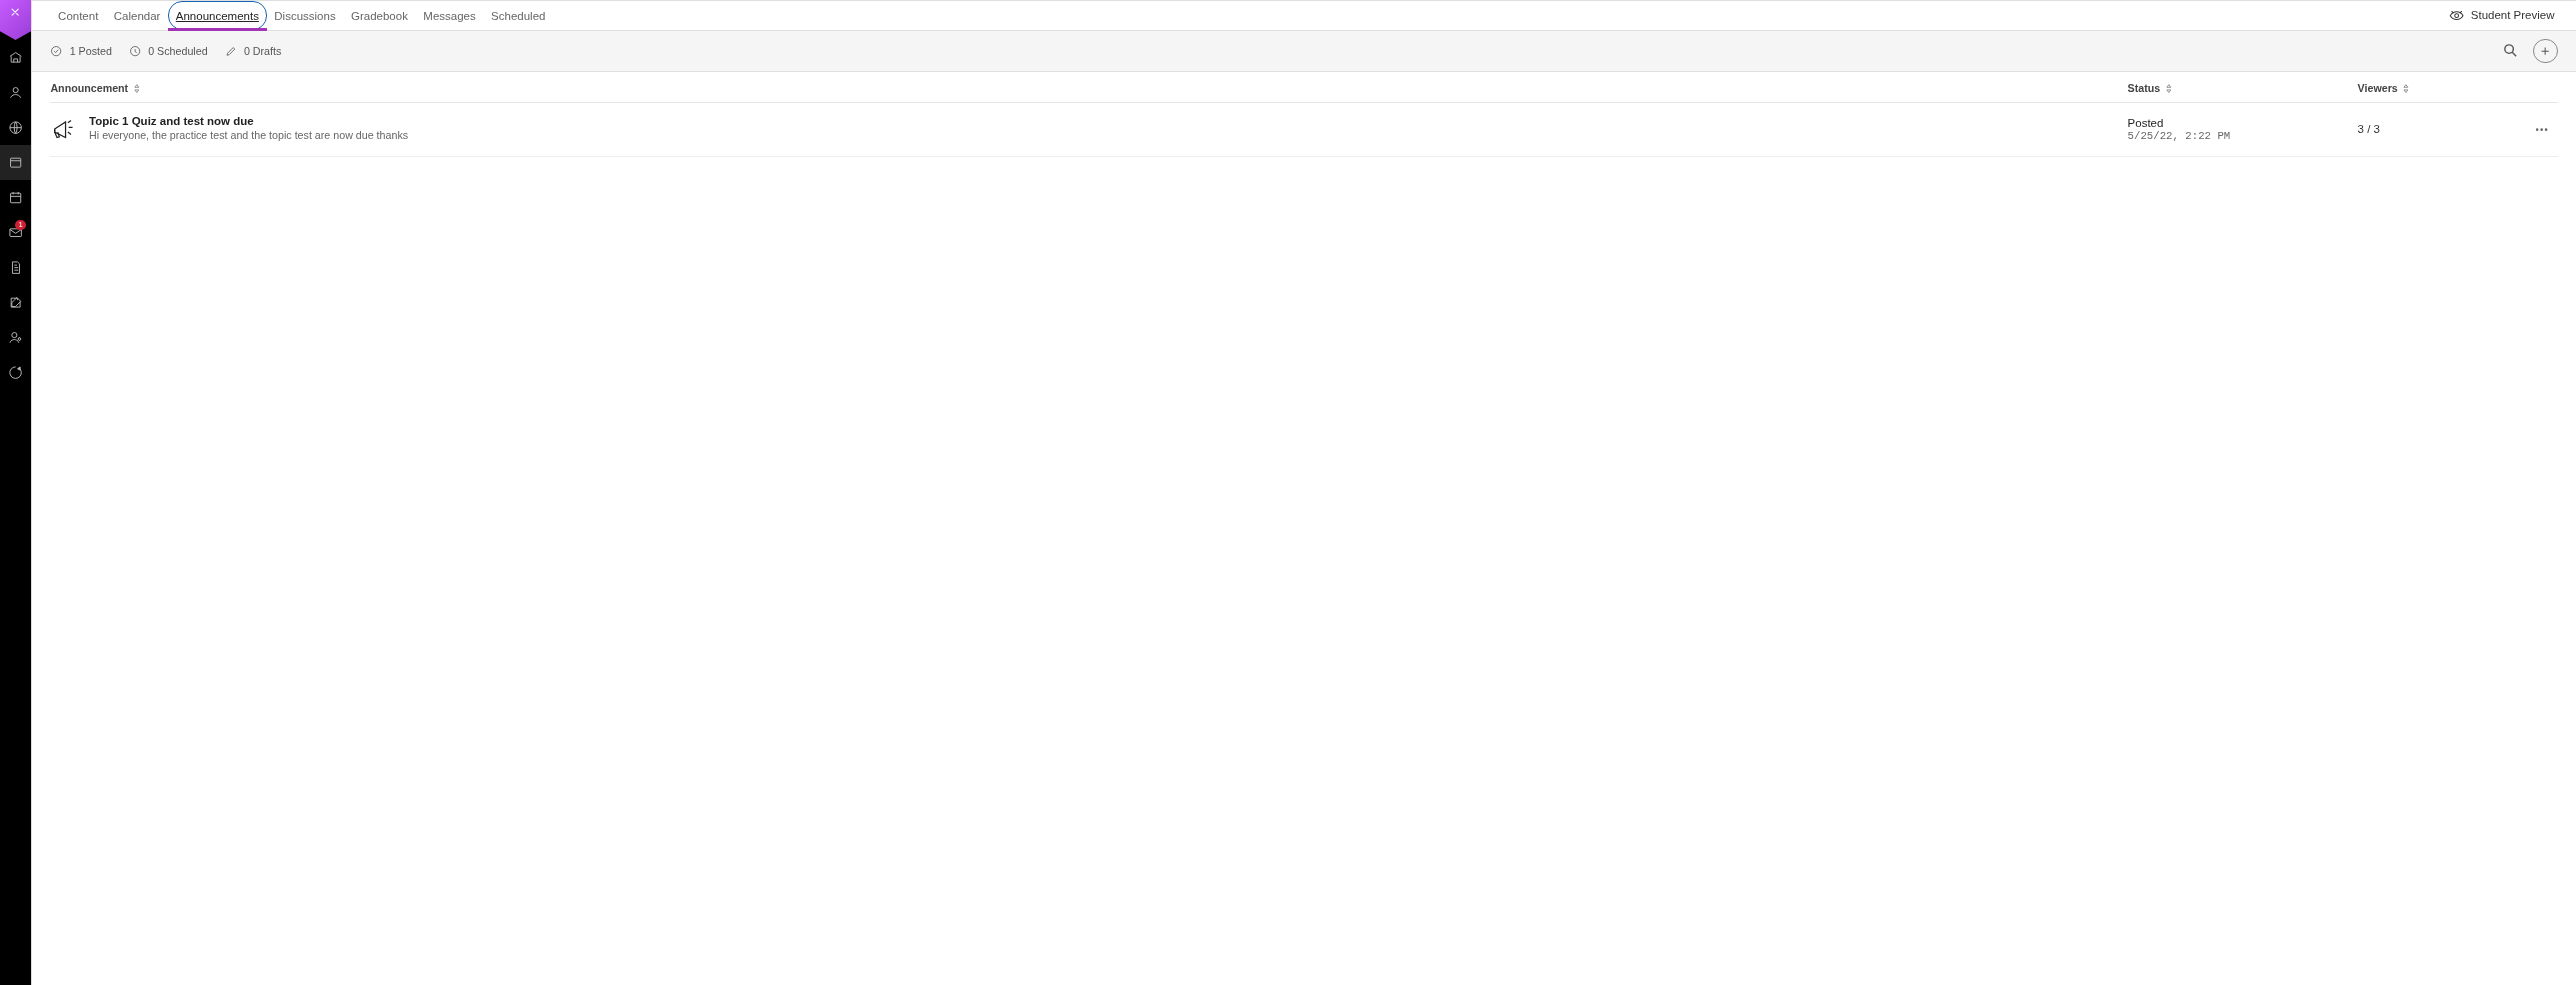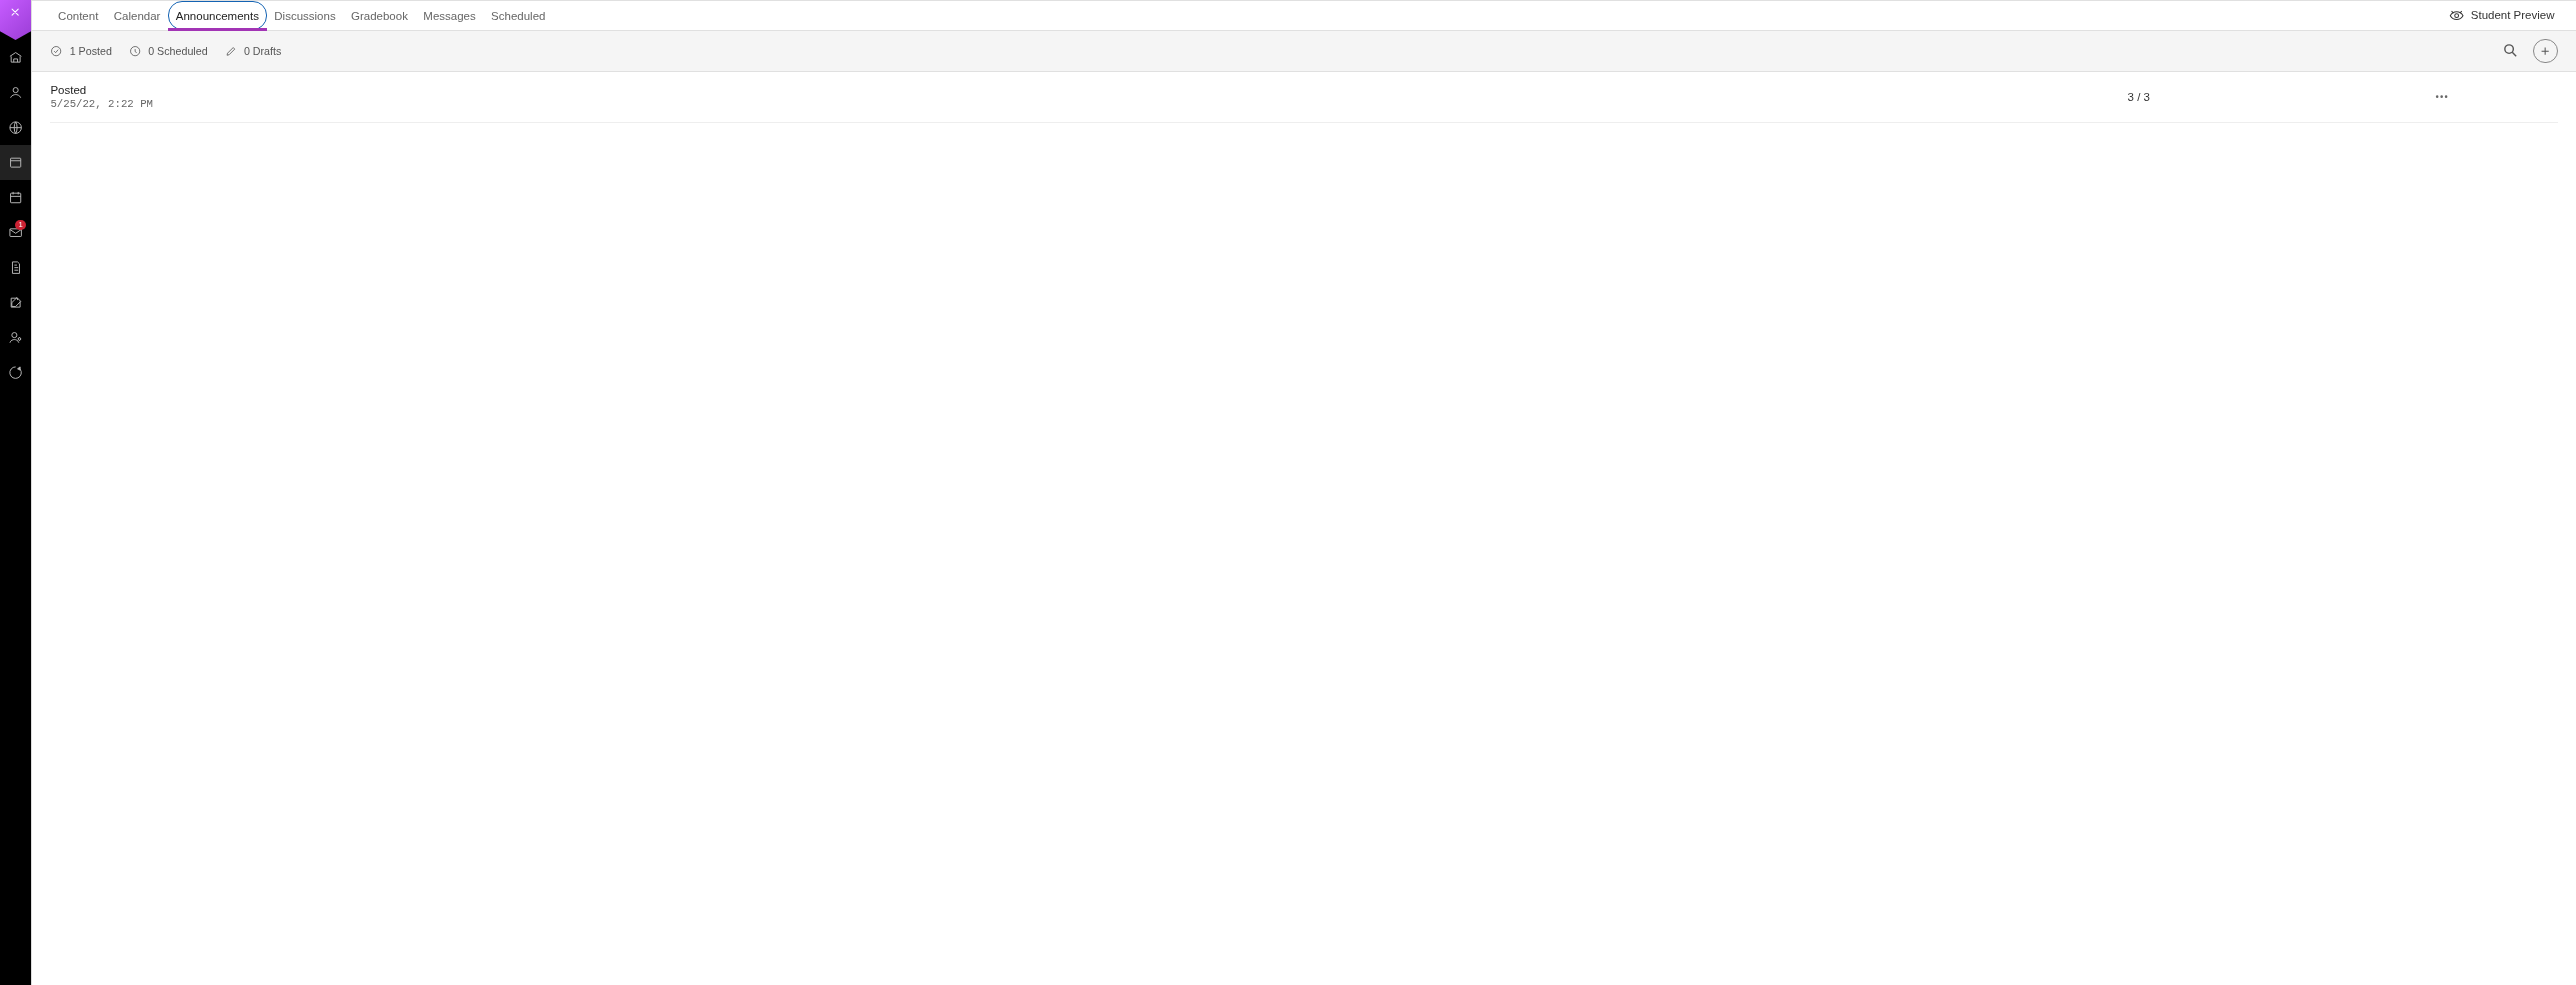--- a/index.html
+++ b/index.html
@@ -70,20 +70,21 @@
   .tabs { display:flex; }
   .tab {
     padding:9.2px 7.7px 7.7px;
     font-size:11.5px;
     color:#666;
     cursor:pointer;
     position:relative;
   }
   .tab.active {
     color:#222;
+    text-decoration:underline;
     border-radius:14px;
   }
   .tab.active::after{
     content:"";
     position:absolute;
     left:0; right:0; bottom:-0.8px;
     height:3.1px;
     background:#a234b5;
   }
   .tab.highlight {
@@ -281,22 +282,56 @@
       </div>
       <div class="circle-btn">
         <svg viewBox="0 0 24 24">
             <path d="M12 5v14M5 12h14"></path>
           </svg>
       </div>
     </div>
   </div>
 
   <div class="table-wrap">
+    <div class="thead">
+      <div class="th">
+        <span>Announcement</span>
+        <svg class="sort-icon" viewBox="0 0 10 14">
+            <path d="M5 1l3 4H2zM5 13l3-4H2z"></path>
+          </svg>
+      </div>
+      <div class="th">
+        <span>Status</span>
+        <svg class="sort-icon" viewBox="0 0 10 14">
+            <path d="M5 1l3 4H2zM5 13l3-4H2z"></path>
+          </svg>
+      </div>
+      <div class="th">
+        <span>Viewers</span>
+        <svg class="sort-icon" viewBox="0 0 10 14">
+            <path d="M5 1l3 4H2zM5 13l3-4H2z"></path>
+          </svg>
+      </div>
+      <div></div>
+    </div>
 
     <div class="row">
+      <div class="ann-cell">
+        <div class="ann-icon">
+          <svg viewBox="0 0 36 36">
+              <path d="M6 18l14-9v20L6 22z"></path>
+              <path d="M6 18v4l3 7 3-1-2-6"></path>
+              <path d="M23 10l4-3M24 16h5M23 22l4 3"></path>
+            </svg>
+        </div>
+        <div>
+          <div class="ann-title">Topic 1 Quiz and test now due</div>
+          <div class="ann-snippet">Hi everyone, the practice test and the topic test are now due thanks</div>
+        </div>
+      </div>
       <div>
         <div class="status-label">Posted</div>
         <div class="status-date">5/25/22, 2:22 PM</div>
       </div>
       <div class="viewers">3 / 3</div>
       <div class="row-menu">
         <svg viewBox="0 0 24 24">
             <circle cx="5" cy="12" r="2"></circle>
             <circle cx="12" cy="12" r="2"></circle>
             <circle cx="19" cy="12" r="2"></circle>

